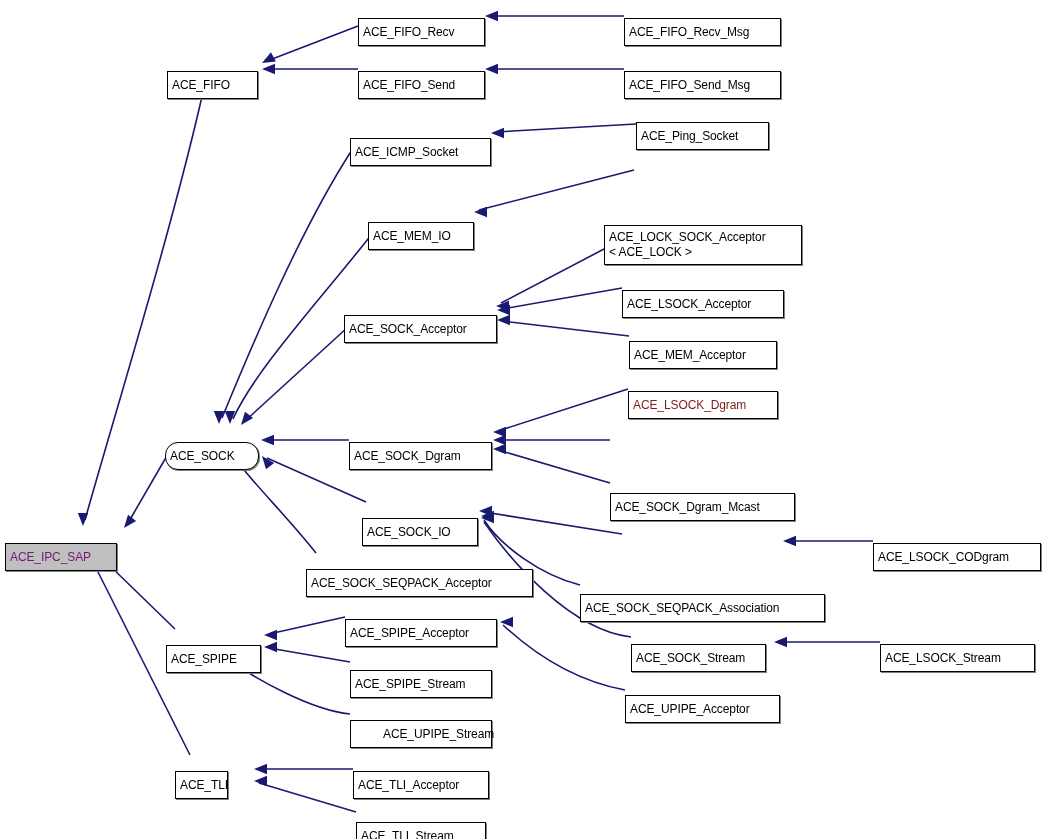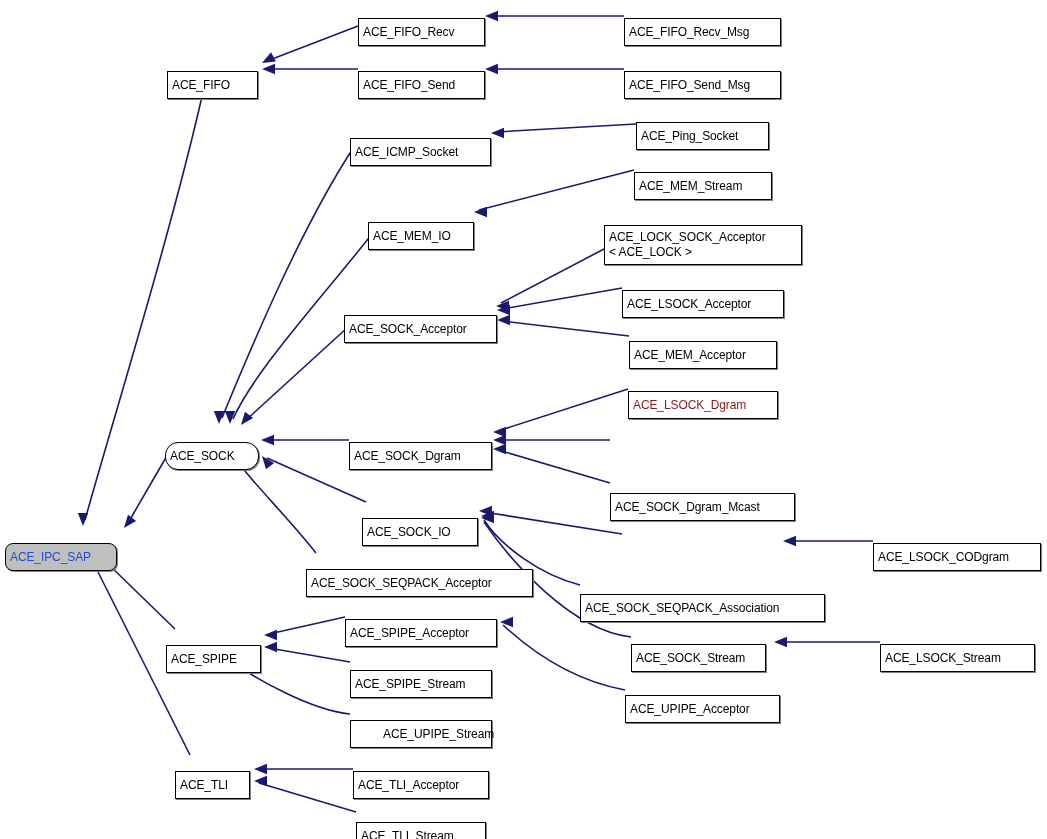--- a/index.html
+++ b/index.html
@@ -122,39 +122,38 @@
       <path d="M 190,755 L 93,562" fill="none" stroke="#191970" stroke-width="1.6"></path>
       <polygon points="91,558 95.004,571.364 103.116,564.9159999999999" fill="#191970"></polygon>
     </svg>
 <div class="node" style="left: 358px; top: 2px; width: 127px; height: 28px; border-color: rgb(0, 0, 0); background: rgb(255, 255, 255); color: rgb(0, 0, 0);"><span class="node-label">ACE_FIFO_Recv</span></div>
     <div class="node" style="left: 624px; top: 2px; width: 157px; height: 28px; border-color: rgb(0, 0, 0); background: rgb(255, 255, 255); color: rgb(0, 0, 0);"><span class="node-label">ACE_FIFO_Recv_Msg</span></div>
     <div class="node" style="left: 167px; top: 55px; width: 91px; height: 28px; border-color: rgb(0, 0, 0); background: rgb(255, 255, 255); color: rgb(0, 0, 0);"><span class="node-label">ACE_FIFO</span></div>
     <div class="node" style="left: 358px; top: 55px; width: 127px; height: 28px; border-color: rgb(0, 0, 0); background: rgb(255, 255, 255); color: rgb(0, 0, 0);"><span class="node-label">ACE_FIFO_Send</span></div>
     <div class="node" style="left: 624px; top: 55px; width: 157px; height: 28px; border-color: rgb(0, 0, 0); background: rgb(255, 255, 255); color: rgb(0, 0, 0);"><span class="node-label">ACE_FIFO_Send_Msg</span></div>
     <div class="node" style="left: 636px; top: 106px; width: 133px; height: 28px; border-color: rgb(0, 0, 0); background: rgb(255, 255, 255); color: rgb(0, 0, 0);"><span class="node-label">ACE_Ping_Socket</span></div>
     <div class="node" style="left: 350px; top: 122px; width: 141px; height: 28px; border-color: rgb(0, 0, 0); background: rgb(255, 255, 255); color: rgb(0, 0, 0);"><span class="node-label">ACE_ICMP_Socket</span></div>
-    <div class="node" style="left: 634px; top: 156px; width: 138px; height: 28px; border-color: rgb(0, 0, 0); background: rgb(255, 255, 255); color: rgb(0, 0, 0);"><span class="node-label">ACE_MEM_Stream</span></div>
     <div class="node" style="left: 368px; top: 206px; width: 106px; height: 28px; border-color: rgb(0, 0, 0); background: rgb(255, 255, 255); color: rgb(0, 0, 0);"><span class="node-label">ACE_MEM_IO</span></div>
     <div class="node" style="left: 604px; top: 209px; width: 198px; height: 40px; border-color: rgb(0, 0, 0); background: rgb(255, 255, 255); color: rgb(0, 0, 0);"><span class="node-label">ACE_LOCK_SOCK_Acceptor
 &lt; ACE_LOCK &gt;</span></div>
     <div class="node" style="left: 622px; top: 274px; width: 162px; height: 28px; border-color: rgb(0, 0, 0); background: rgb(255, 255, 255); color: rgb(0, 0, 0);"><span class="node-label">ACE_LSOCK_Acceptor</span></div>
     <div class="node" style="left: 344px; top: 299px; width: 153px; height: 28px; border-color: rgb(0, 0, 0); background: rgb(255, 255, 255); color: rgb(0, 0, 0);"><span class="node-label">ACE_SOCK_Acceptor</span></div>
     <div class="node" style="left: 629px; top: 325px; width: 148px; height: 28px; border-color: rgb(0, 0, 0); background: rgb(255, 255, 255); color: rgb(0, 0, 0);"><span class="node-label">ACE_MEM_Acceptor</span></div>
     <div class="node" style="left: 628px; top: 375px; width: 150px; height: 28px; border-color: rgb(0, 0, 0); background: rgb(255, 255, 255); color: #7f1d1d;"><span class="node-label">ACE_LSOCK_Dgram</span></div>
     <div class="node" style="left: 165px; top: 426px; width: 94px; height: 28px; border-color: rgb(0, 0, 0); background: rgb(255, 255, 255); color: rgb(0, 0, 0); border-radius: 13px;"><span class="node-label">ACE_SOCK</span></div>
     <div class="node" style="left: 349px; top: 426px; width: 143px; height: 28px; border-color: rgb(0, 0, 0); background: rgb(255, 255, 255); color: rgb(0, 0, 0);"><span class="node-label">ACE_SOCK_Dgram</span></div>
     <div class="node" style="left: 610px; top: 477px; width: 185px; height: 28px; border-color: rgb(0, 0, 0); background: rgb(255, 255, 255); color: rgb(0, 0, 0);"><span class="node-label">ACE_SOCK_Dgram_Mcast</span></div>
     <div class="node" style="left: 362px; top: 502px; width: 116px; height: 28px; border-color: rgb(0, 0, 0); background: rgb(255, 255, 255); color: rgb(0, 0, 0);"><span class="node-label">ACE_SOCK_IO</span></div>
-    <div class="node root-node" style="left: 5px; top: 527px; width: 112px; height: 28px; border-color: rgb(0, 0, 0); background: rgb(191, 191, 191); color: #1d4ed8; border-radius: 8px;"><span class="node-label">ACE_IPC_SAP</span></div>
+    <div class="node root-node" style="left: 5px; top: 527px; width: 112px; height: 28px; border-color: rgb(0, 0, 0); background: rgb(191, 191, 191); color: #701a75;"><span class="node-label">ACE_IPC_SAP</span></div>
     <div class="node" style="left: 873px; top: 527px; width: 168px; height: 28px; border-color: rgb(0, 0, 0); background: rgb(255, 255, 255); color: rgb(0, 0, 0);"><span class="node-label">ACE_LSOCK_CODgram</span></div>
     <div class="node" style="left: 306px; top: 553px; width: 227px; height: 28px; border-color: rgb(0, 0, 0); background: rgb(255, 255, 255); color: rgb(0, 0, 0);"><span class="node-label">ACE_SOCK_SEQPACK_Acceptor</span></div>
     <div class="node" style="left: 580px; top: 578px; width: 245px; height: 28px; border-color: rgb(0, 0, 0); background: rgb(255, 255, 255); color: rgb(0, 0, 0);"><span class="node-label">ACE_SOCK_SEQPACK_Association</span></div>
     <div class="node" style="left: 345px; top: 603px; width: 152px; height: 28px; border-color: rgb(0, 0, 0); background: rgb(255, 255, 255); color: rgb(0, 0, 0);"><span class="node-label">ACE_SPIPE_Acceptor</span></div>
     <div class="node" style="left: 166px; top: 629px; width: 95px; height: 28px; border-color: rgb(0, 0, 0); background: rgb(255, 255, 255); color: rgb(0, 0, 0);"><span class="node-label">ACE_SPIPE</span></div>
     <div class="node" style="left: 631px; top: 628px; width: 135px; height: 28px; border-color: rgb(0, 0, 0); background: rgb(255, 255, 255); color: rgb(0, 0, 0);"><span class="node-label">ACE_SOCK_Stream</span></div>
     <div class="node" style="left: 880px; top: 628px; width: 155px; height: 28px; border-color: rgb(0, 0, 0); background: rgb(255, 255, 255); color: rgb(0, 0, 0);"><span class="node-label">ACE_LSOCK_Stream</span></div>
     <div class="node" style="left: 350px; top: 654px; width: 142px; height: 28px; border-color: rgb(0, 0, 0); background: rgb(255, 255, 255); color: rgb(0, 0, 0);"><span class="node-label">ACE_SPIPE_Stream</span></div>
     <div class="node" style="left: 625px; top: 679px; width: 155px; height: 28px; border-color: rgb(0, 0, 0); background: rgb(255, 255, 255); color: rgb(0, 0, 0);"><span class="node-label">ACE_UPIPE_Acceptor</span></div>
     <div class="node" style="left: 350px; top: 704px; width: 142px; height: 28px; border-color: rgb(0, 0, 0); background: rgb(255, 255, 255); color: rgb(0, 0, 0); padding-left: 28px;"><span class="node-label">ACE_UPIPE_Stream</span></div>
-    <div class="node" style="left: 175px; top: 755px; width: 75px; height: 28px; border-color: rgb(0, 0, 0); background: rgb(255, 255, 255); color: rgb(0, 0, 0);"><span class="node-label">ACE_TLI</span></div>
+    <div class="node" style="left: 175px; top: 755px; width: 53px; height: 28px; border-color: rgb(0, 0, 0); background: rgb(255, 255, 255); color: rgb(0, 0, 0);"><span class="node-label">ACE_TLI</span></div>
     <div class="node" style="left: 353px; top: 755px; width: 136px; height: 28px; border-color: rgb(0, 0, 0); background: rgb(255, 255, 255); color: rgb(0, 0, 0);"><span class="node-label">ACE_TLI_Acceptor</span></div>
     <div class="node" style="left: 356px; top: 806px; width: 130px; height: 28px; border-color: rgb(0, 0, 0); background: rgb(255, 255, 255); color: rgb(0, 0, 0);"><span class="node-label">ACE_TLI_Stream</span></div>
   </div>
 
 </body></html>

